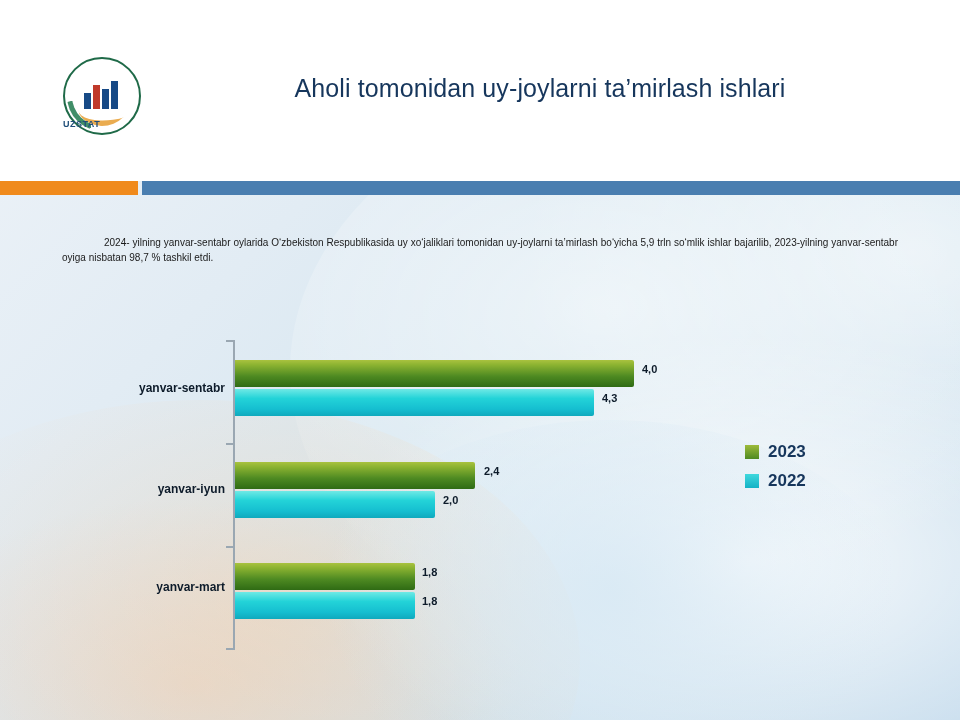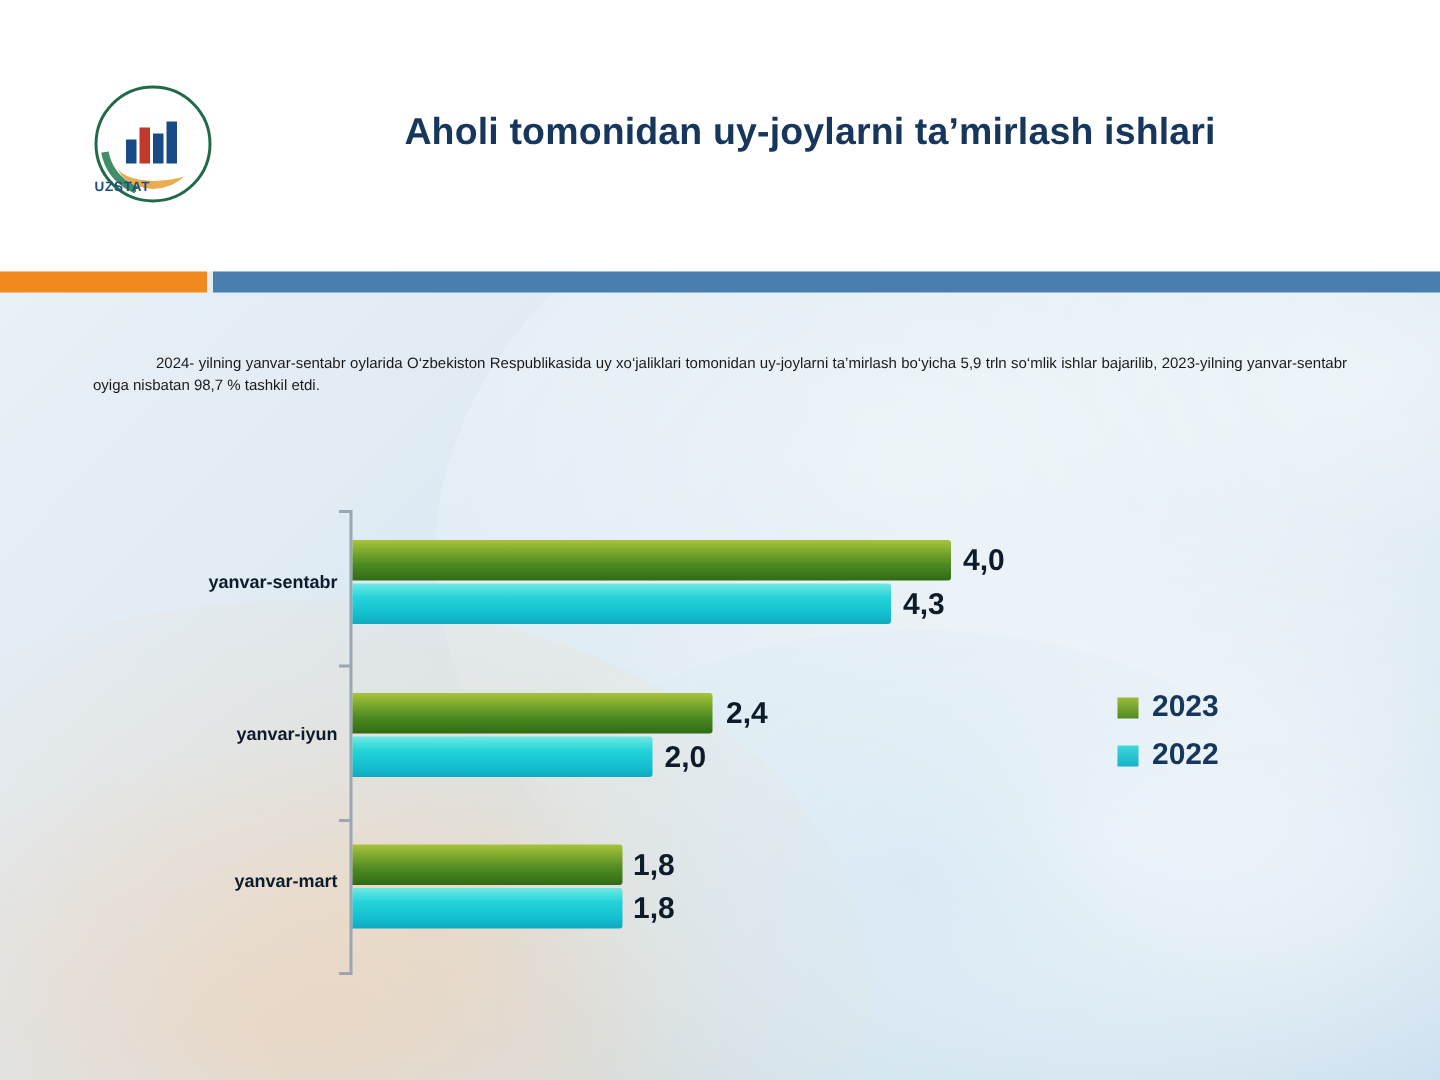--- a/index.html
+++ b/index.html
@@ -118,21 +118,21 @@
     color: #1f4e79;
     letter-spacing: .5px;
   }
   .title {
     position: absolute;
     left: 170px;
     top: 74px;
     width: 740px;
     text-align: center;
     font-size: 25px;
-    font-weight: bold;
+    font-weight: normal;
     color: #16365c;
     letter-spacing: .1px;
   }
   .subtitle {
     position: absolute;
     left: 170px;
     top: 128px;
     width: 740px;
     text-align: center;
     font-size: 19px;
@@ -206,30 +206,30 @@
     border-radius: 0 2px 2px 0;
   }
   .bar.s2023 {
     background: linear-gradient(to bottom, #a9c23f 0%, #8cb331 18%, #4e8a22 60%, #2f6b14 100%);
   }
   .bar.s2024 {
     background: linear-gradient(to bottom, #6fe9e5 0%, #23d3d8 35%, #15bed0 75%, #0fa9bd 100%);
   }
   .val {
     position: absolute;
-    font-size: 20px;
+    font-size: 11px;
     font-weight: bold;
     color: #0d1b2a;
     white-space: nowrap;
   }
   .legend {
     position: absolute;
     left: 745px;
-    top: 130px;
-    font-size: 20px;
+    top: 112px;
+    font-size: 17px;
   }
   .legend .row {
     display: flex;
     align-items: center;
     margin-bottom: 9px;
   }
   .legend .sw {
     width: 14px;
     height: 14px;
     margin-right: 9px;

